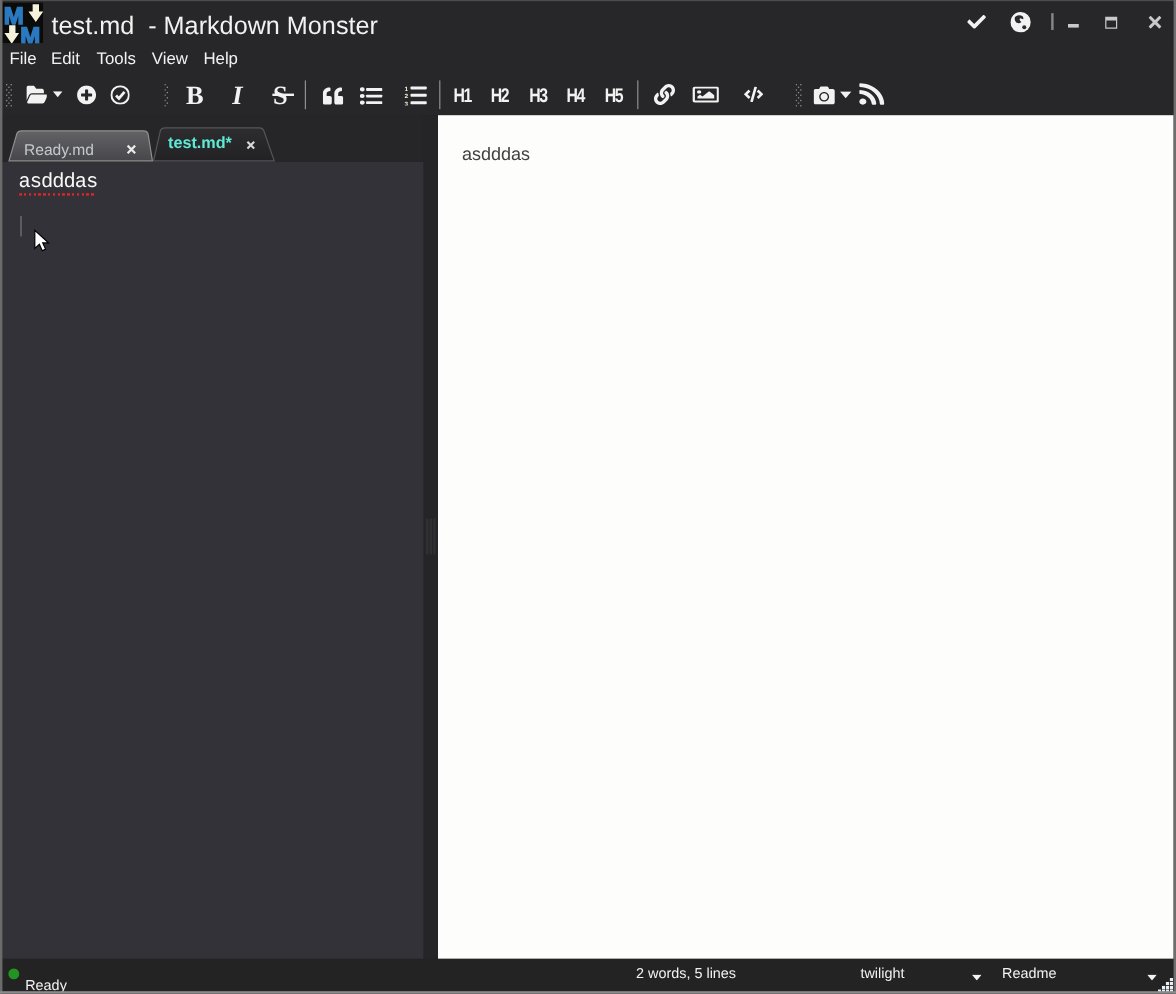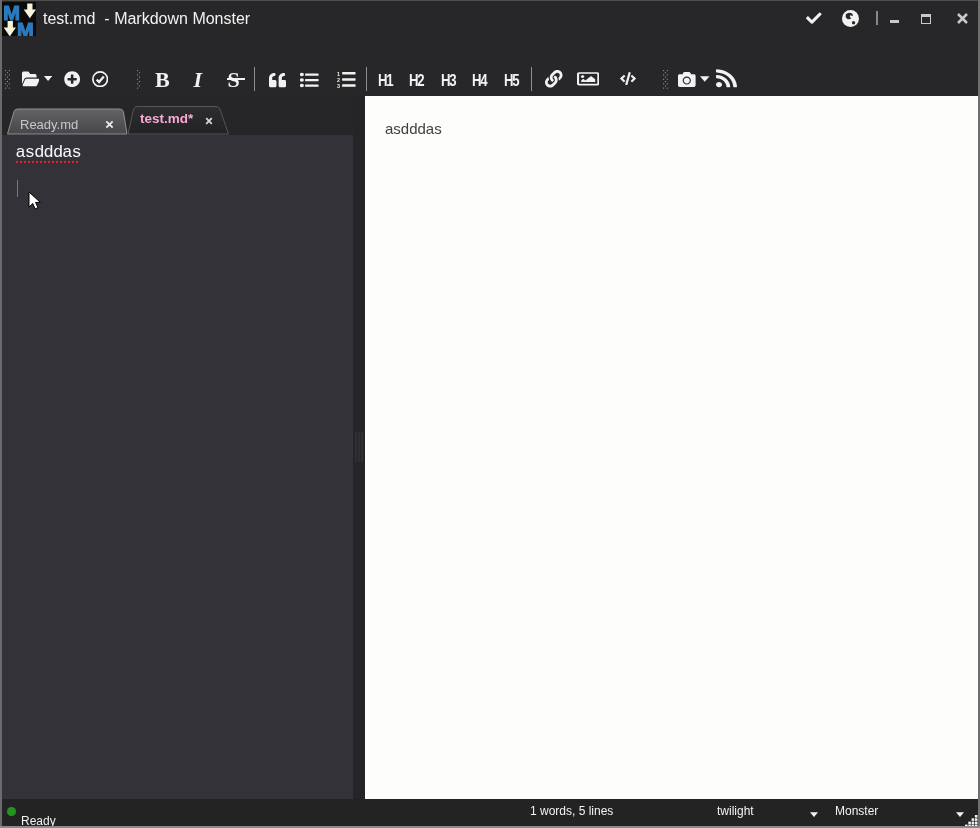--- a/index.html
+++ b/index.html
@@ -9,21 +9,21 @@
   .win { position:absolute; left:0; top:0; width:980px; height:828px;
     background:#272729; }
   
   .b-top { left:0; top:0; width:980px; height:1px; background:#4d4d4d; }
   .b-left { left:0; top:0; width:2px; height:828px; background:#6b6b6b; }
   .b-right { left:978px; top:0; width:2px; height:828px; background:#6f6f6f; }
   .b-bottom { left:0; top:826px; width:980px; height:2px; background:#8a8a8a; }
 
   
   .titlebar { left:2px; top:1px; width:976px; height:36px; background:#272729; }
-  .title-text { left:41px; top:9px; color:#f2f2f2; font-size:16px; white-space:pre; }
+  .title-text { left:41px; top:9px; color:#f2f2f2; font-size:21px; white-space:pre; }
   .cap-sep { left:874.3px; top:10.2px; width:1.3px; height:14.3px; background:#888888; }
 
   
   .menubar { left:2px; top:37px; width:976px; height:23px; color:#f2f2f2; font-size:14px; }
   .menubar span { position:absolute; top:3px; }
 
   
   .toolbar { left:2px; top:60px; width:976px; height:36px; }
   .tb-sep { position:absolute; top:7px; width:1px; height:24px; background:#8f8f8f; }
   .tb-txt { position:absolute; color:#f2f2f2; font-family:"Liberation Serif", serif;
@@ -71,20 +71,27 @@
       <circle cx="13.6" cy="15" r="2" fill="#2a2a2c"></circle>
     </svg>
     <div class="abs cap-sep"></div>
     <div class="abs" style="left:887.7px;top:19px;width:9.3px;height:2.8px;background:#c9c9c9"></div>
     <div class="abs" style="left:918.7px;top:13.2px;width:10.7px;height:9.4px;border:1.8px solid #c9c9c9;border-top-width:3.2px"></div>
     <svg class="abs" style="left:954.5px;top:12px" width="11" height="11" viewBox="0 0 11 11">
       <path d="M1 1 L10 10 M10 1 L1 10" stroke="#c9c9c9" stroke-width="2.5"></path>
     </svg>
   </div>
 
+  <div class="abs menubar">
+    <span style="left:6px">File</span>
+    <span style="left:40.5px">Edit</span>
+    <span style="left:78.5px">Tools</span>
+    <span style="left:124.5px">View</span>
+    <span style="left:167.5px">Help</span>
+  </div>
 
   <div class="abs toolbar">
     <svg class="abs" style="left:2.7px;top:9.5px" width="6" height="20" viewBox="0 0 6 20">
         <g fill="#8f8f8f">
           <rect x="0.00" y="0.00" width="1.1" height="1.1"></rect>
           <rect x="3.80" y="0.00" width="1.1" height="1.1"></rect>
           <rect x="1.90" y="2.20" width="1.1" height="1.1"></rect>
           <rect x="0.00" y="4.40" width="1.1" height="1.1"></rect>
           <rect x="3.80" y="4.40" width="1.1" height="1.1"></rect>
           <rect x="1.90" y="6.60" width="1.1" height="1.1"></rect>
@@ -209,21 +216,21 @@
           <stop offset="1" stop-color="#222225"></stop>
       </linearGradient>
     </defs>
     <path d="M5.5 38 L12 15.5 Q12.8 13 16 13 L117.5 13 Q120.7 13 121.4 15.5 L125 38 Z" fill="url(#tab1g)" stroke="#8f8f8f" stroke-width="1"></path>
     <path d="M126 38 L131.6 13 Q132.4 10.5 135.6 10.5 L214 10.5 Q217.1 10.5 217.9 13 L226.5 38 Z" fill="url(#tab2g)" stroke="#55555a" stroke-width="1"></path>
   </svg>
   <span class="abs" style="left:20px;top:116.5px;color:#c3c8cd;font-size:13px">Ready.md</span>
   <svg class="abs" style="left:105px;top:120px" width="9" height="9" viewBox="0 0 10 10">
     <path d="M1.5 1.5 L8.5 8.5 M8.5 1.5 L1.5 8.5" stroke="#eaeaea" stroke-width="2"></path>
   </svg>
-  <span class="abs" style="left:140px;top:111px;color:#f9a8d4;font-weight:bold;font-size:13.5px">test.md*</span>
+  <span class="abs" style="left:140px;top:111px;color:#5eead4;font-weight:bold;font-size:13.5px">test.md*</span>
   <svg class="abs" style="left:205px;top:117px" width="8" height="8" viewBox="0 0 10 10">
     <path d="M1.5 1.5 L8.5 8.5 M8.5 1.5 L1.5 8.5" stroke="#d8d8d8" stroke-width="2.2"></path>
   </svg>
 
   <div class="abs editor">
     <span class="abs ed-text">asdddas</span>
     <div class="abs squig"></div>
     <div class="abs caret-line"></div>
     <svg class="abs" style="left:26px;top:56px" width="14" height="20" viewBox="0 0 14 20">
       <path d="M1 1 L1 16 L4.8 12.6 L7.2 17.9 L10 16.6 L7.6 11.4 L12.4 11.4 Z" fill="#fff" stroke="#000" stroke-width="1"></path>
@@ -236,26 +243,26 @@
     <div class="abs" style="left:8px;top:336px;width:1.5px;height:30px;background:#303034"></div>
   </div>
 
   <div class="abs preview">
     <span class="abs pv-text">asdddas</span>
   </div>
 
   <div class="abs statusbar">
     <div class="sb-dot"></div>
     <span class="abs" style="left:19px;top:15px">Ready</span>
-    <span class="abs" style="left:528px;top:5px">1 words, 5 lines</span>
+    <span class="abs" style="left:528px;top:5px">2 words, 5 lines</span>
     <span class="abs" style="left:715px;top:5px">twilight</span>
     <svg class="abs" style="left:808px;top:13.2px" width="8" height="5.3" viewBox="0 0 10 6">
       <path d="M0 0 L10 0 L5 6 Z" fill="#f2f2f2"></path>
     </svg>
-    <span class="abs" style="left:833px;top:5px">Monster</span>
+    <span class="abs" style="left:833px;top:5px">Readme</span>
     <svg class="abs" style="left:953.5px;top:13.2px" width="8" height="5.3" viewBox="0 0 10 6">
       <path d="M0 0 L10 0 L5 6 Z" fill="#f2f2f2"></path>
     </svg>
     <svg class="abs" style="left:963px;top:15.6px" width="13" height="12.5" viewBox="0 0 13 12.5">
       <g fill="#e9eff6">
         <rect x="9.9" y="0" width="2.6" height="2.6"></rect>
         <rect x="6.6" y="3.3" width="2.6" height="2.6"></rect>
           <rect x="9.9" y="3.3" width="2.6" height="2.6"></rect>
         <rect x="3.3" y="6.6" width="2.6" height="2.6"></rect>
           <rect x="6.6" y="6.6" width="2.6" height="2.6"></rect>

